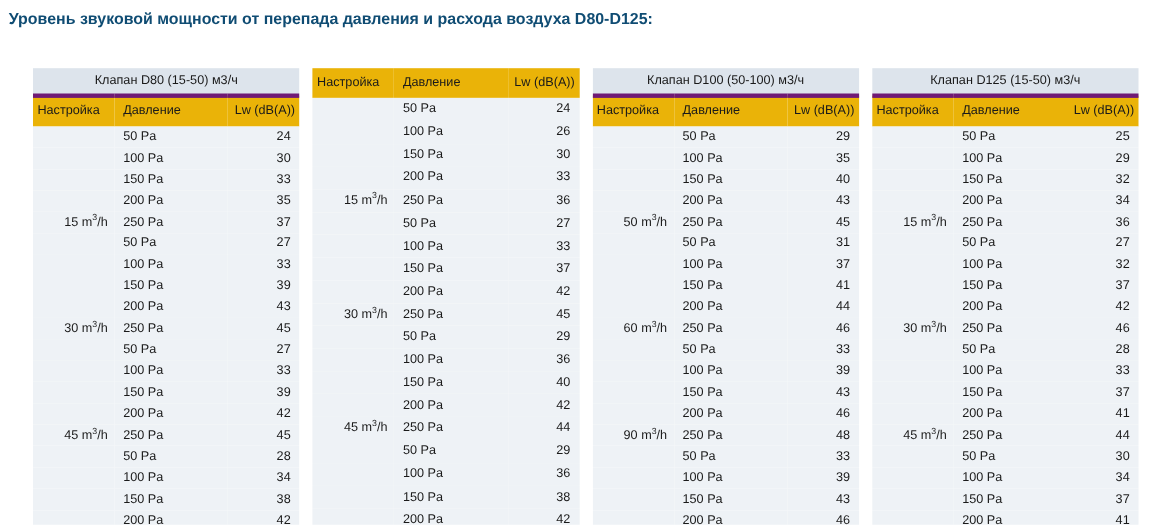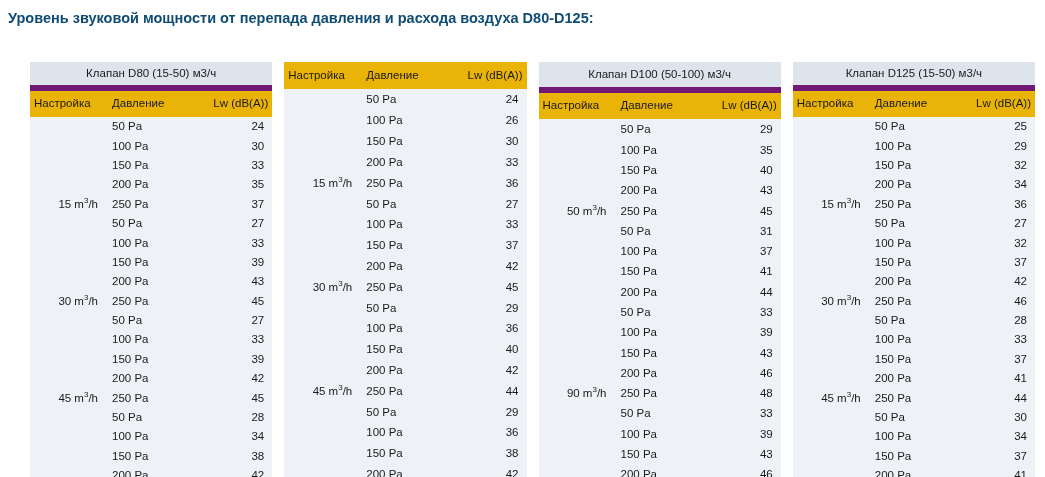--- a/index.html
+++ b/index.html
@@ -38,21 +38,21 @@
     font-size: 11.5px;
     border-collapse: collapse;
   }
   .vtable .caption-row td {
     background: #dde4ec;
     text-align: center;
     font-weight: normal;
     font-size: 11.5px;
     padding: 4px 2px 5px 2px;
     color: #1a1a1a;
-    border-bottom: 6px solid #701a75;
+    border-bottom: 4px solid #701a75;
   }
   .vtable .head-row td {
     background: #eab308;
     padding: 5px 6px 6px 6px;
     font-size: 11.5px;
     color: #1a1a1a;
     white-space: nowrap;
   }
   .vtable td {
     background: #eef2f6;
@@ -347,20 +347,25 @@
           <td class="flow"></td>
           <td class="press">150 Pa</td>
           <td class="lw">41</td>
         </tr>
         <tr>
           <td class="flow"></td>
           <td class="press">200 Pa</td>
           <td class="lw">44</td>
         </tr>
         <tr>
+          <td class="flow">60 m<sup>3</sup>/h</td>
+          <td class="press">250 Pa</td>
+          <td class="lw">46</td>
+        </tr>
+        <tr>
           <td class="flow"></td>
           <td class="press">50 Pa</td>
           <td class="lw">33</td>
         </tr>
         <tr>
           <td class="flow"></td>
           <td class="press">100 Pa</td>
           <td class="lw">39</td>
         </tr>
         <tr>

